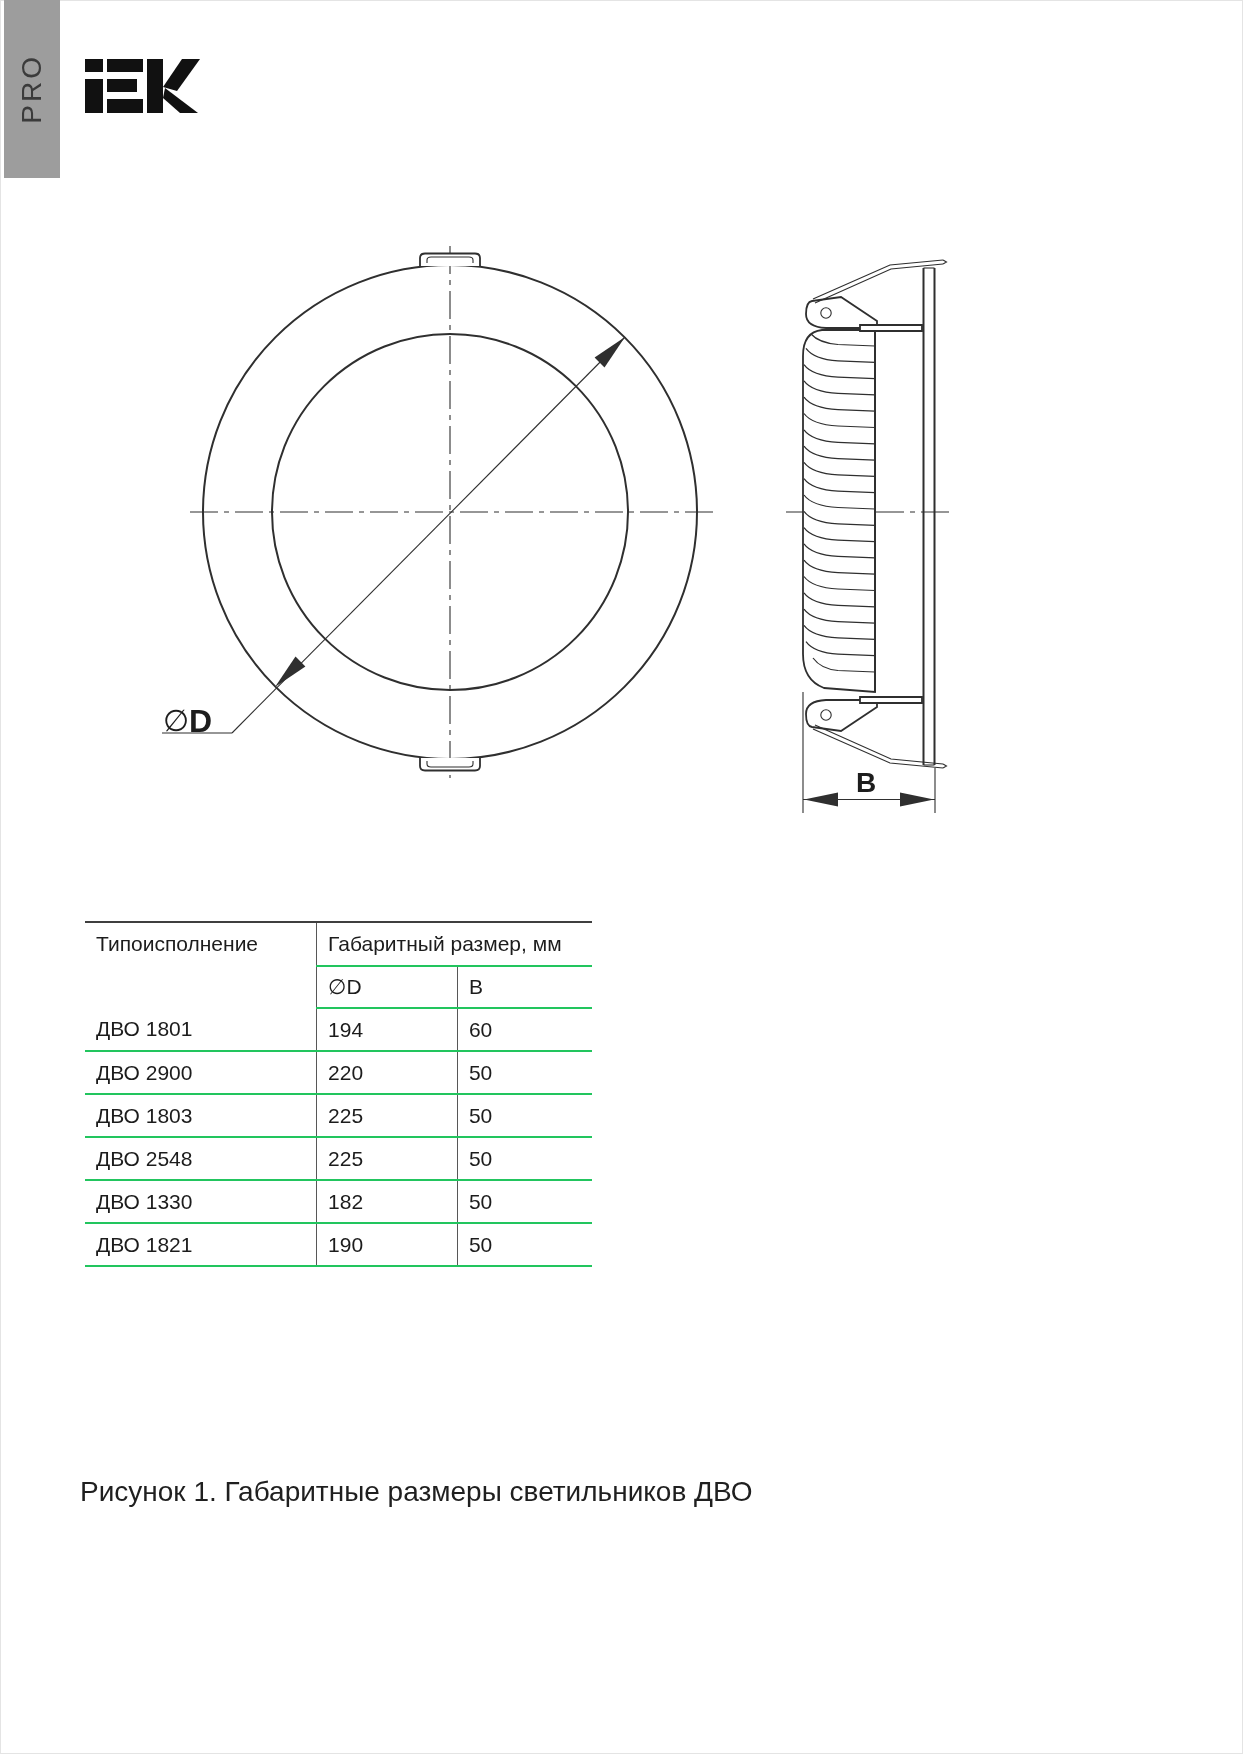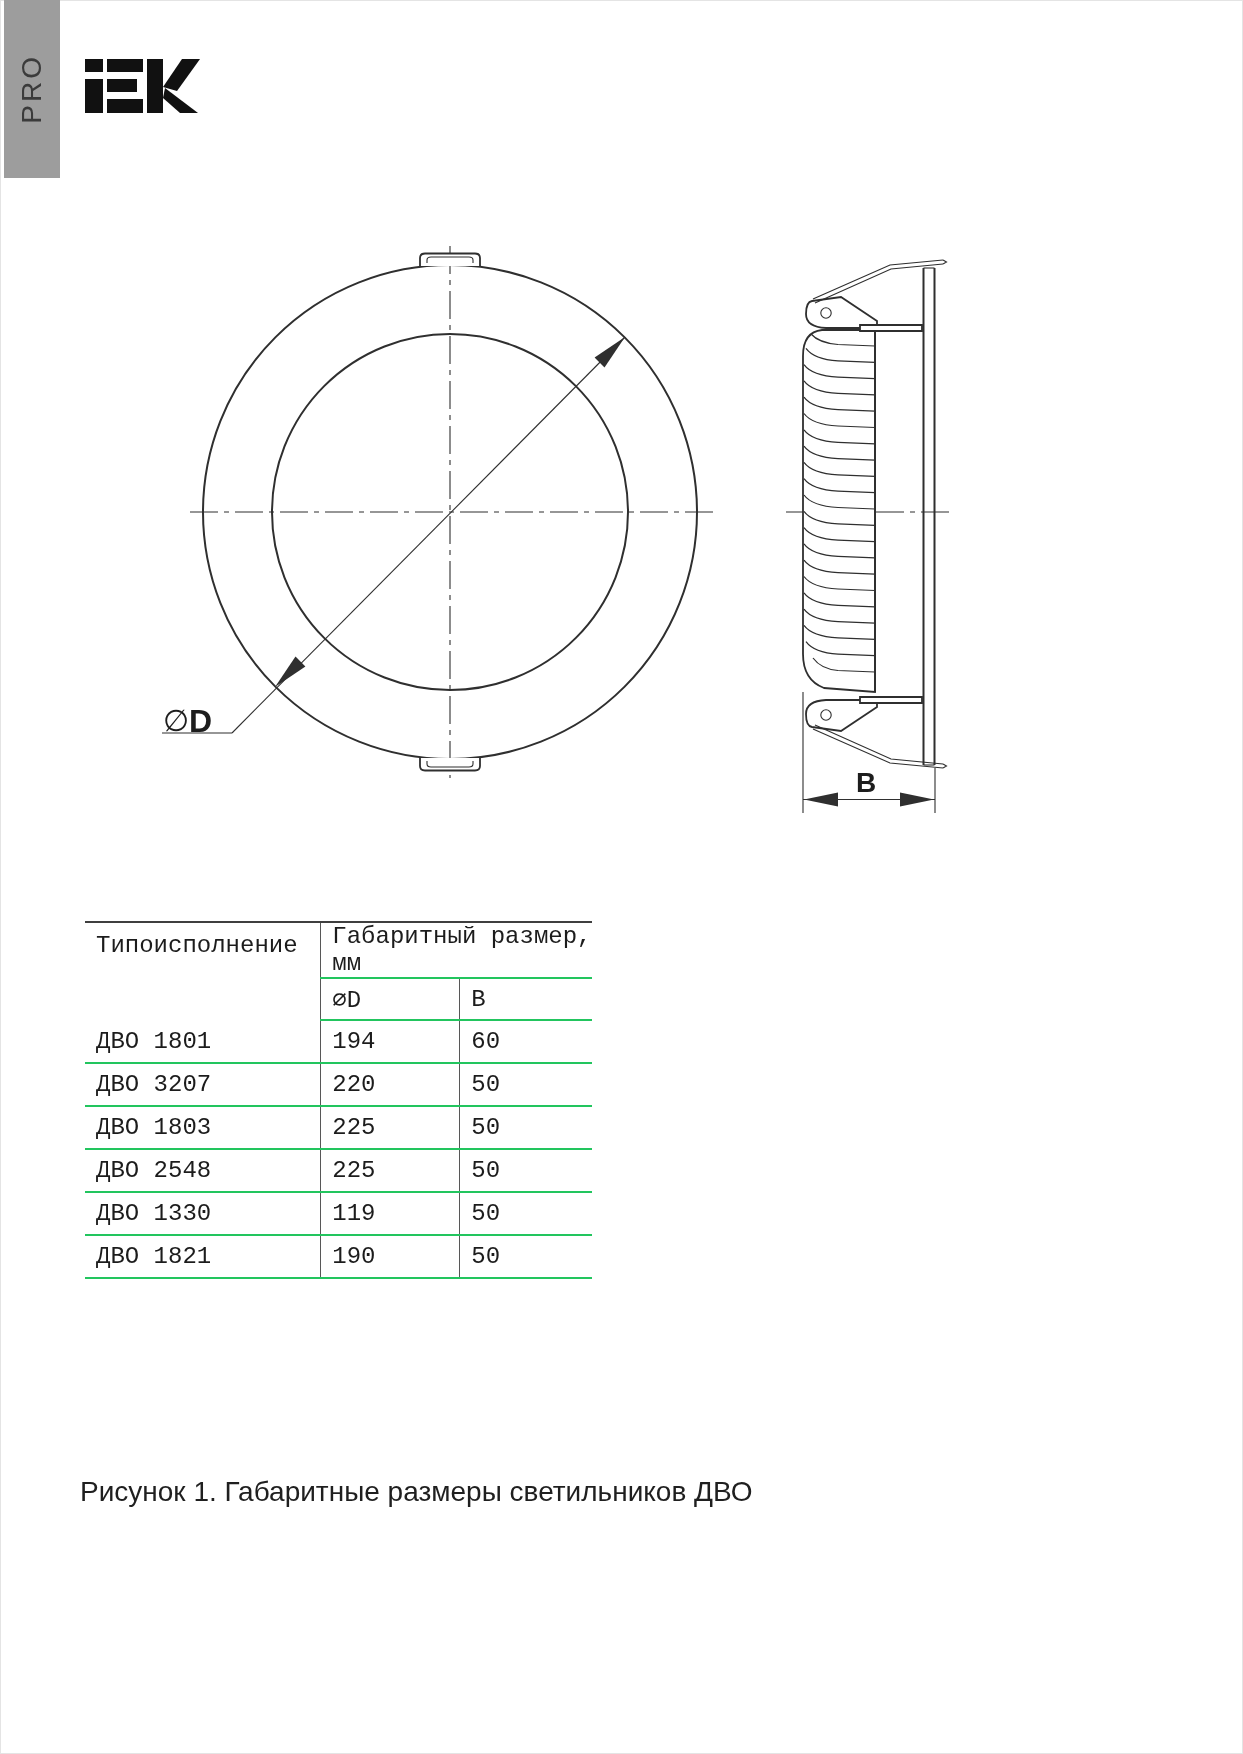--- a/index.html
+++ b/index.html
@@ -34,24 +34,23 @@
   .drawing text{fill:#1d1d1d;}
   #fins path{fill:none;stroke:#2f2f2f;stroke-width:1.2;}
   
   .spec-table{
     position:absolute;left:85px;top:921px;
     border-collapse:collapse;
     width:507px;
     color:#1c1c1c;
   }
   .spec-table td{
-    font-size:24px;
+    font-size:21px;
     padding:0 0 0 11px;
     vertical-align:middle;
-    font-family:Liberation Mono, monospace;
   }
   .spec-table .c1{width:230px;}
   .spec-table .c2{width:141px;}
   .spec-table .c3{width:136px;}
   .bt{border-top:2px solid #3f3f3f;}
   .bb{border-bottom:2px solid #22c55e;}
   .br{border-right:1px solid #575757;}
   .h1{height:42px;}
   .h2{height:40px;}
   .hd{height:41px;}
@@ -189,37 +188,37 @@
     <tr>
       <td class="c2 h2 bb br">∅D</td>
       <td class="c3 h2 bb">B</td>
     </tr>
     <tr>
       <td class="c1 hd bb br">ДВО 1801</td>
       <td class="c2 hd bb br">194</td>
       <td class="c3 hd bb">60</td>
     </tr>
     <tr>
-      <td class="c1 hd bb br">ДВО 3207</td>
+      <td class="c1 hd bb br">ДВО 2900</td>
       <td class="c2 hd bb br">220</td>
       <td class="c3 hd bb">50</td>
     </tr>
     <tr>
       <td class="c1 hd bb br">ДВО 1803</td>
       <td class="c2 hd bb br">225</td>
       <td class="c3 hd bb">50</td>
     </tr>
     <tr>
       <td class="c1 hd bb br">ДВО 2548</td>
       <td class="c2 hd bb br">225</td>
       <td class="c3 hd bb">50</td>
     </tr>
     <tr>
       <td class="c1 hd bb br">ДВО 1330</td>
-      <td class="c2 hd bb br">119</td>
+      <td class="c2 hd bb br">182</td>
       <td class="c3 hd bb">50</td>
     </tr>
     <tr>
       <td class="c1 hd bb br">ДВО 1821</td>
       <td class="c2 hd bb br">190</td>
       <td class="c3 hd bb">50</td>
     </tr>
   </tbody>
     </table>
 

